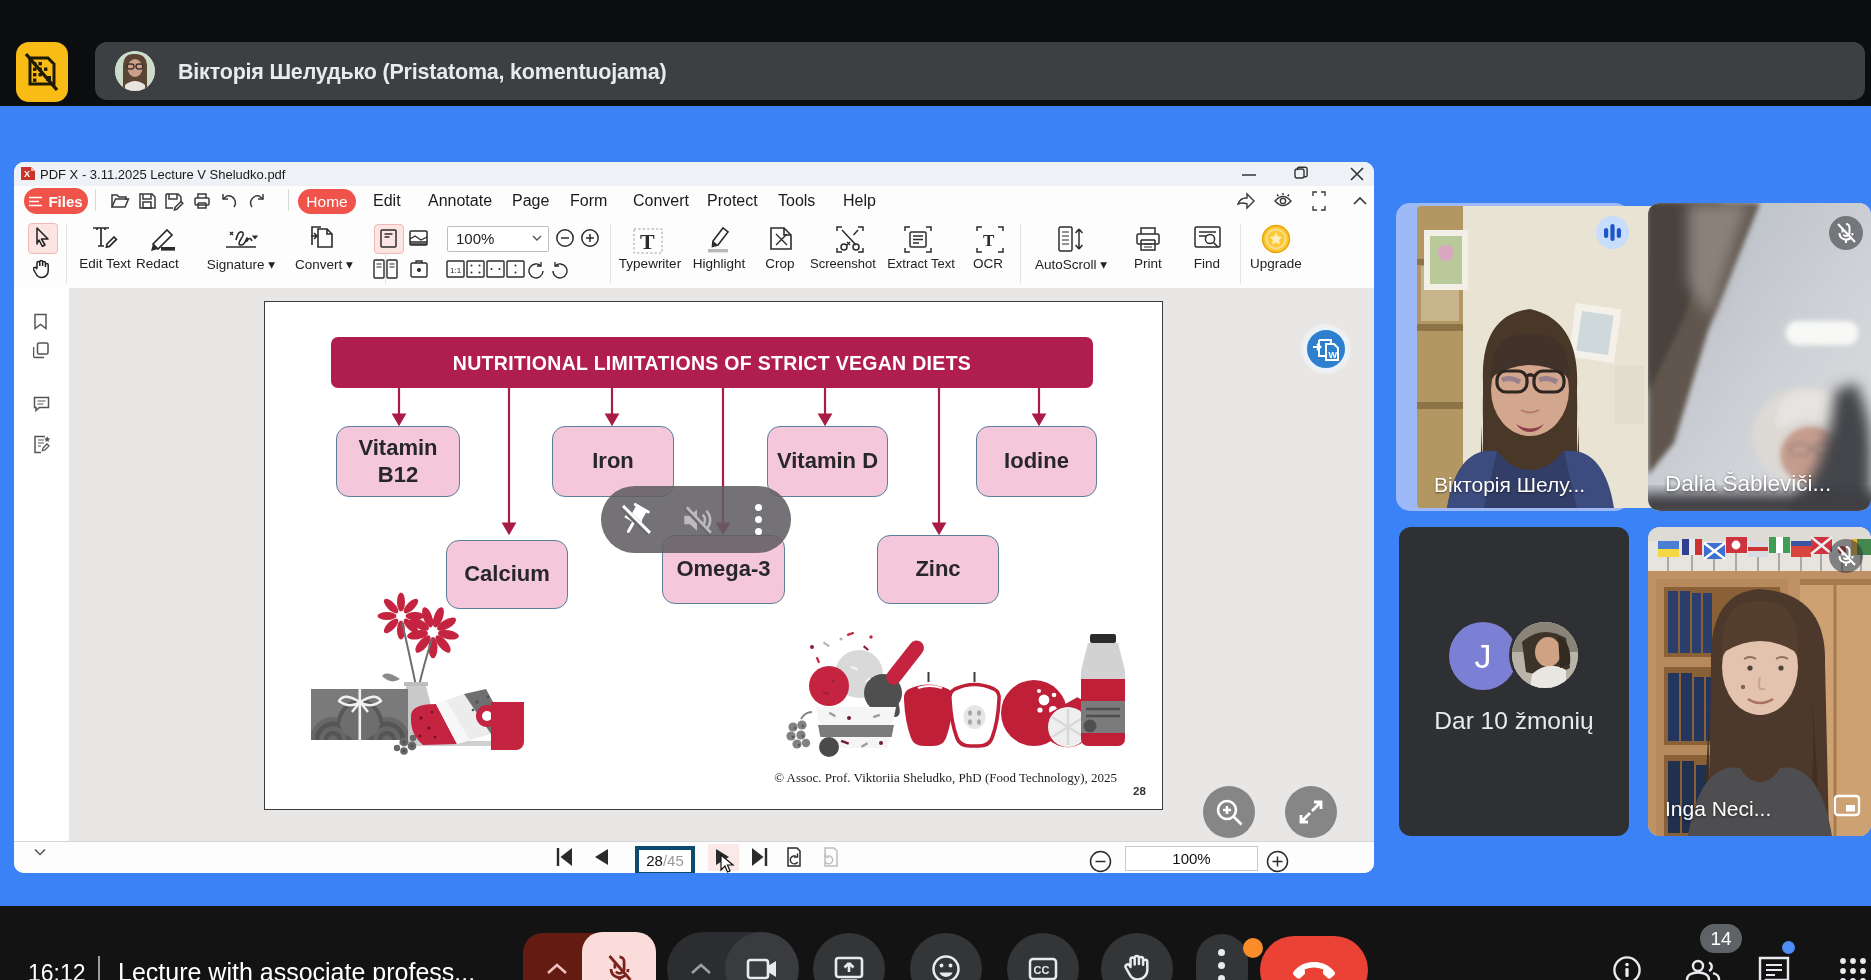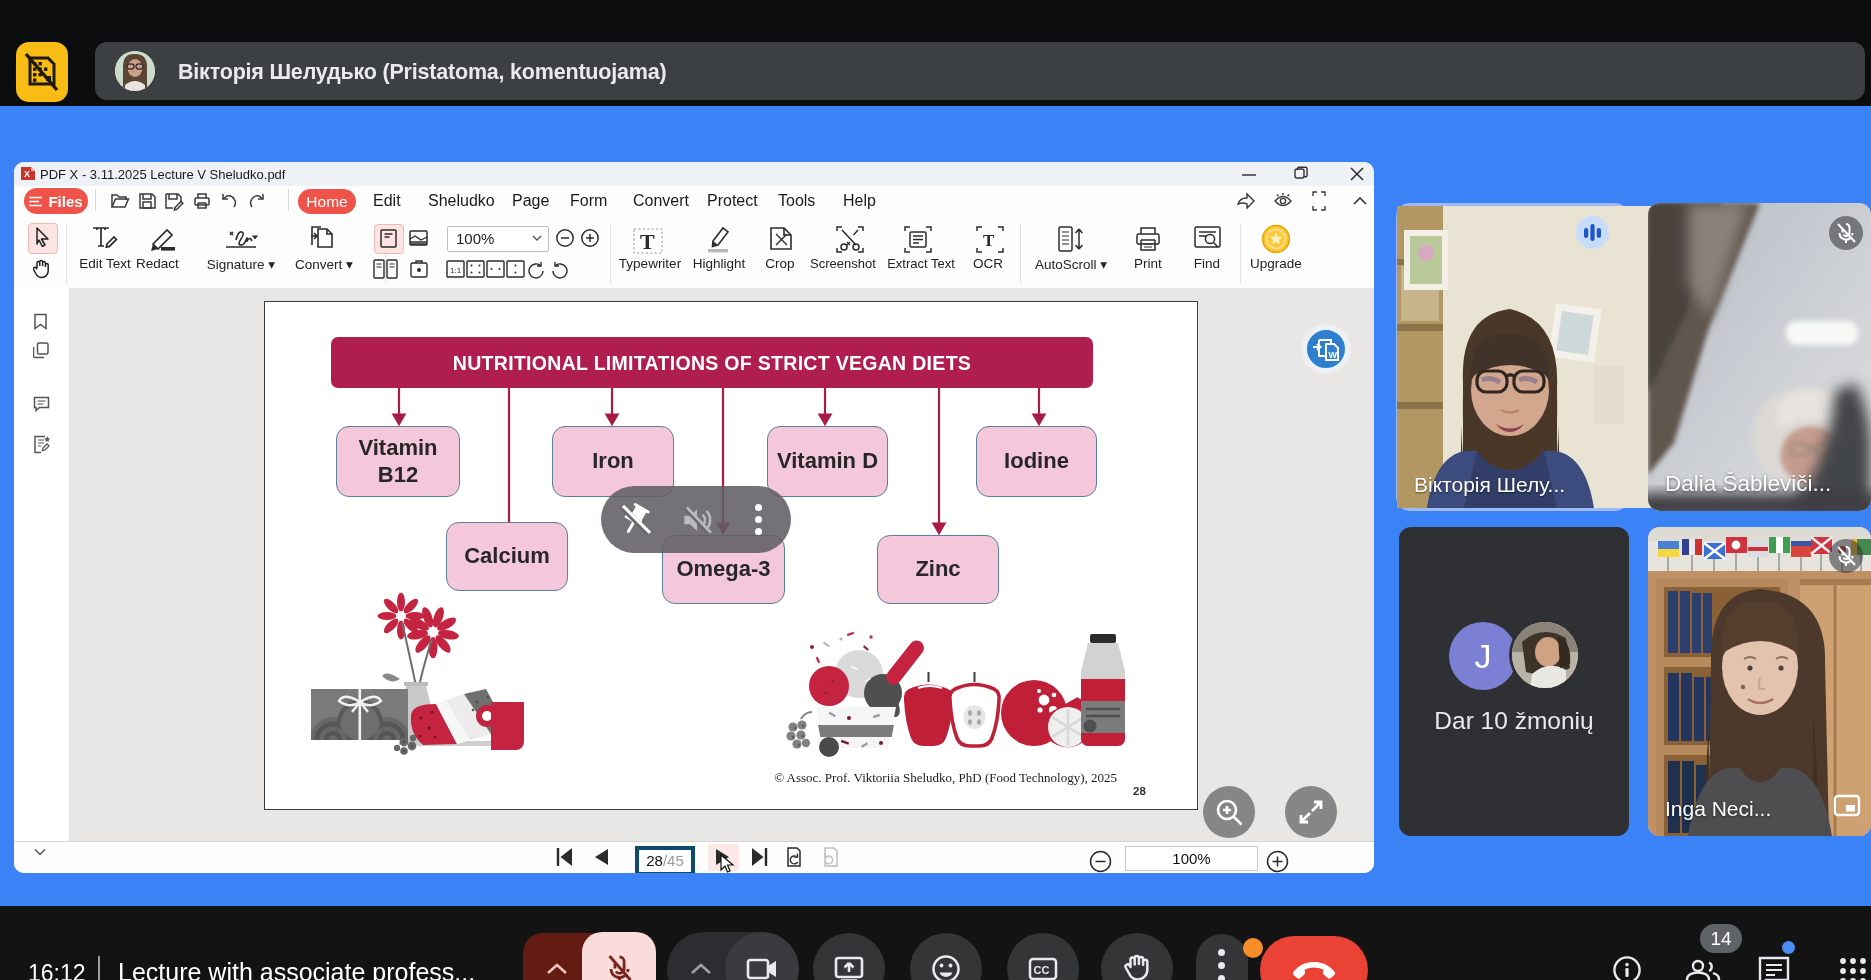--- a/index.html
+++ b/index.html
@@ -112,21 +112,21 @@
         <g transform="translate(138,0)">
             <path d="M4 17 a7 7 0 0 1 7-11 l4 3" fill="none"></path>
             <path d="M15 4 v5 h-5" fill="none"></path>
           </g>
       </g>
     </svg>
     <div class="abs" style="left:274px;top:27px;width:1px;height:22px;background:#d8d8d8;"></div>
     <div class="abs flex" style="left:284px;top:27px;width:58px;height:25px;border-radius:13px;background:#ef5349;color:#fff;justify-content:center;font-size:15.5px;">Home</div>
     <div class="abs" id="menuitems" style="left:0;top:30px;width:1360px;height:20px;font-size:16px;color:#1a1a1a;">
       <span class="abs" style="left:359px;">Edit</span>
-      <span class="abs" style="left:414px;">Sheludko</span>
+      <span class="abs" style="left:414px;">Annotate</span>
       <span class="abs" style="left:498px;">Page</span>
       <span class="abs" style="left:556px;">Form</span>
       <span class="abs" style="left:619px;">Convert</span>
       <span class="abs" style="left:693px;">Protect</span>
       <span class="abs" style="left:764px;">Tools</span>
       <span class="abs" style="left:829px;">Help</span>
     </div>
 
     <svg class="abs" style="left:1222px;top:28px;" width="132" height="22" viewBox="0 0 132 22">
       <g fill="none" stroke="#3a3a3a" stroke-width="1.4">
@@ -401,21 +401,21 @@
         <circle cx="11.5" cy="11.5" r="10" fill="none" stroke="#2b2b2b" stroke-width="1.5"></circle>
         <path d="M6.5 11.5 h10" stroke="#2b2b2b" stroke-width="1.5"></path>
       </svg>
     <div class="abs" style="left:1111px;top:684px;width:131px;height:23px;border:1px solid #c9c9c9;background:#fff;font-size:15px;color:#111;text-align:center;line-height:23px;">100%</div>
     <svg class="abs" style="left:1252px;top:688px;" width="23" height="23" viewBox="0 0 23 23">
         <circle cx="11.5" cy="11.5" r="10" fill="none" stroke="#2b2b2b" stroke-width="1.5"></circle>
         <path d="M6.5 11.5 h10 M11.5 6.5 v10" stroke="#2b2b2b" stroke-width="1.5"></path>
       </svg>
   </div>
 
-  <div class="abs" id="slide" style="left:264px;top:261px;width:897px;height:507px;background:#ffffff;border:1px solid #3c3c3c;padding-left:35px;">
+  <div class="abs" id="slide" style="left:264px;top:261px;width:897px;height:507px;background:#ffffff;border:1px solid #3c3c3c;">
     <div class="abs" style="left:66px;top:35px;width:762px;height:51px;background:#b01e4f;border-radius:7px;"></div>
     <div class="abs" style="left:66px;top:50px;width:762px;text-align:center;color:#fff;font-size:19.5px;font-weight:700;letter-spacing:.3px;">NUTRITIONAL LIMITATIONS OF STRICT VEGAN DIETS</div>
     <svg class="abs" style="left:0;top:0;" width="897" height="507" viewBox="0 0 897 507">
       <g stroke="#a81c45" stroke-width="2.2" fill="#a81c45">
         <line x1="134" y1="86" x2="134" y2="113"></line>
           <path d="M134 122 l-5.5-9.5 h11 z"></path>
         <line x1="244" y1="86" x2="244" y2="222"></line>
           <path d="M244 231 l-5.5-9.5 h11 z"></path>
         <line x1="347" y1="86" x2="347" y2="113"></line>
           <path d="M347 122 l-5.5-9.5 h11 z"></path>
@@ -434,21 +434,21 @@
       </div>
     <div class="abs box" style="left:287px;top:124px;width:120px;height:69px;">
         <span>Iron</span>
       </div>
     <div class="abs box" style="left:711px;top:124px;width:119px;height:69px;">
         <span>Iodine</span>
       </div>
     <div class="abs box" style="left:502px;top:124px;width:119px;height:69px;">
         <span>Vitamin D</span>
       </div>
-    <div class="abs box" style="left:181px;top:220px;width:120px;height:67px;">
+    <div class="abs box" style="left:181px;top:238px;width:120px;height:67px;">
         <span>Calcium</span>
       </div>
     <div class="abs box" style="left:397px;top:233px;width:121px;height:67px;">
         <span>Omega-3</span>
       </div>
     <div class="abs box" style="left:612px;top:233px;width:120px;height:67px;">
         <span>Zinc</span>
       </div>
 
     <svg class="abs" style="left:40px;top:280px;" width="230" height="175" viewBox="0 0 230 175">
@@ -703,21 +703,21 @@
   </div>
   <div class="abs" style="left:1285px;top:746px;width:52px;height:52px;border-radius:50%;background:rgba(112,112,112,0.82);">
     <svg width="52" height="52" viewBox="0 0 52 52">
         <g stroke="#fff" stroke-width="2.8" fill="none">
           <path d="M29 16 h7 v7 M36 16 l-9 9 M23 36 h-7 v-7 M16 36 l9-9"></path>
         </g>
       </svg>
   </div>
 
   <div class="abs" id="tile1" style="left:1396px;top:163px;width:233px;height:308px;border-radius:14px;background:#9db9f8;">
-   <div class="abs" style="left:1px;top:3px;width:270px;height:302px;border-radius:3px;overflow:hidden;background:#e9e3d4;">
+   <div class="abs" style="left:21px;top:3px;width:270px;height:302px;border-radius:3px;overflow:hidden;background:#e9e3d4;">
     <svg width="227" height="302" viewBox="0 0 227 302">
       <rect width="227" height="302" fill="#e9e3d4"></rect>
       <rect x="0" y="0" width="46" height="302" fill="#b39762"></rect>
       <rect x="0" y="118" width="46" height="7" fill="#8d7448"></rect>
       <rect x="0" y="196" width="46" height="7" fill="#8d7448"></rect>
       <rect x="0" y="53" width="46" height="6" fill="#8d7448"></rect>
       <rect x="4" y="60" width="38" height="55" fill="#c7b48a"></rect>
       <rect x="7" y="24" width="44" height="60" fill="#f2efe7"></rect>
       <rect x="13" y="30" width="32" height="48" fill="#b9c99a"></rect>
       <circle cx="29" cy="47" r="8" fill="#d8a7c0"></circle>

